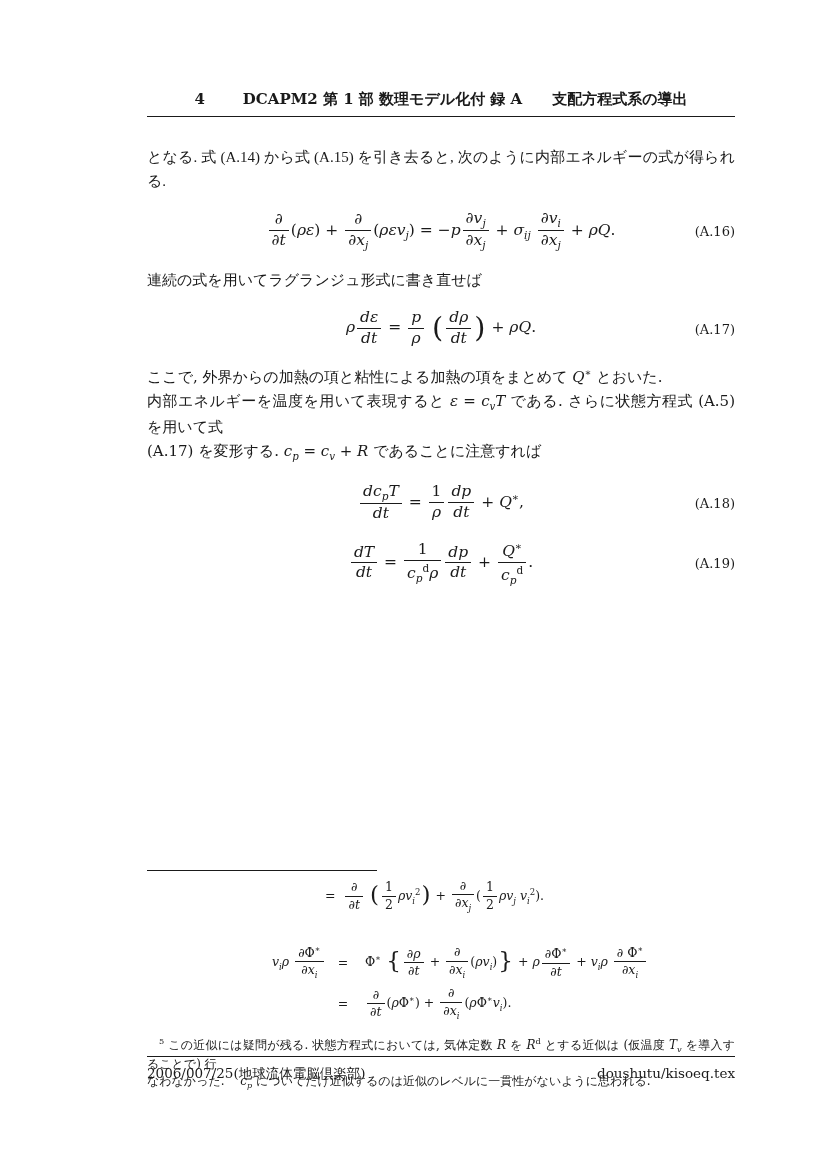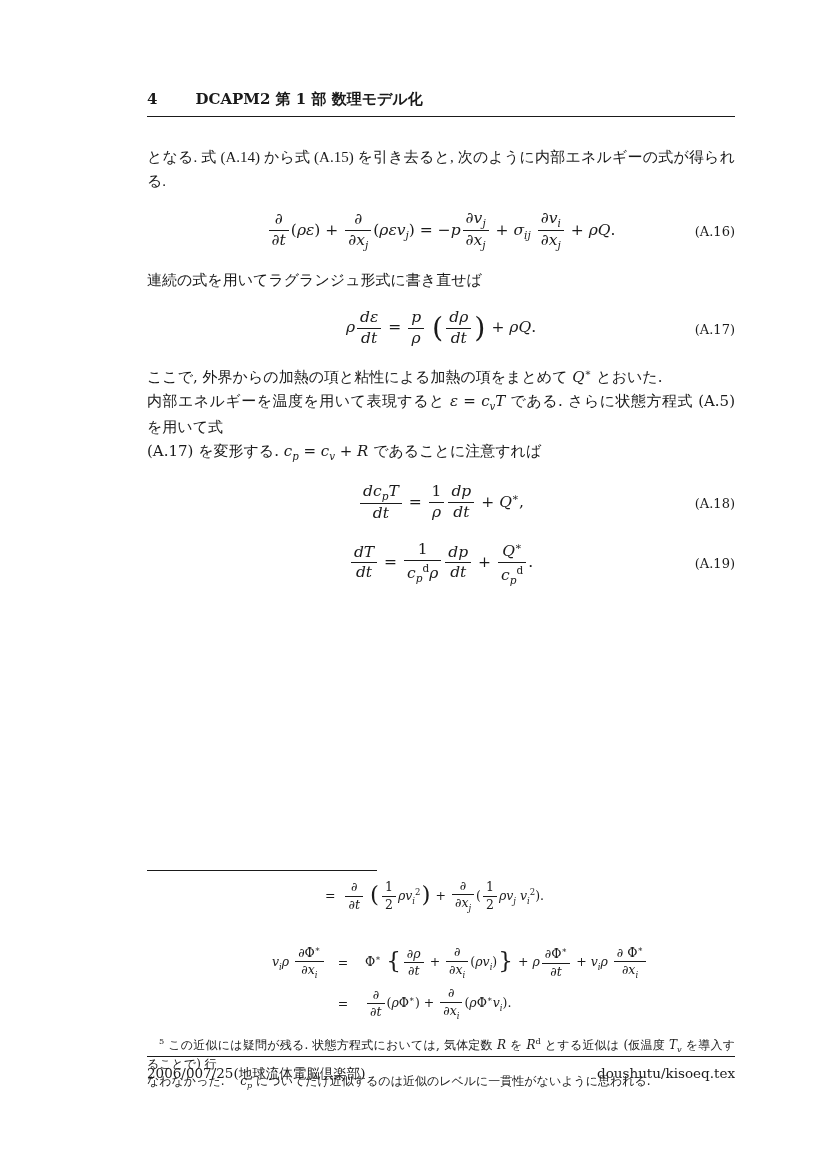--- a/index.html
+++ b/index.html
@@ -10,21 +10,21 @@
     background:#ffffff;
     color:#1a1a1a;
     font-family:"DejaVu Serif","Liberation Serif",serif;
     overflow:hidden;
     margin:0 auto;
   }
   .content { position:absolute; left:147px; top:90px; width:588px; }
 
   
   .pghead {
-    display:flex; justify-content:space-between; align-items:baseline;
+    display:flex; justify-content:center; align-items:baseline;
     font-weight:bold; font-size:15px;
     border-bottom:1px solid #1a1a1a; padding-bottom:7px;
   }
   .pgnum { margin-right:38px; }
 
   
   .body-par { font-size:15px; line-height:1.6; text-align:justify; }
   .par-first { margin-top:28px;font-family:Liberation Serif, serif; }
   .body-par i, .eq i, .fntext i, .fn5 i { font-family:"DejaVu Serif","Liberation Serif",serif; }
   sub { font-size:68%; }
@@ -65,20 +65,21 @@
 </head>
 <body>
 
 <div class="page">
   <div class="content">
 
     <div class="pghead">
       <div>
         <span class="pgnum">4</span><span>DCAPM2 第 1 部 数理モデル化</span>
       </div>
+      <div>付 録 A　　支配方程式系の導出</div>
     </div>
 
     <p class="body-par par-first">となる. 式 (A.14) から式 (A.15) を引き去ると, 次のように内部エネルギーの式が得られる.</p>
 
     <div class="eqrow">
       <span class="eq"><span class="fr"><span class="nu">∂</span><span class="de">∂<i>t</i></span></span>(<i>ρε</i>) + <span class="fr"><span class="nu">∂</span><span class="de">∂<i>x<sub>j</sub></i></span></span>(<i>ρεv<sub>j</sub></i>) = −<i>p</i><span class="fr"><span class="nu">∂<i>v<sub>j</sub></i></span><span class="de">∂<i>x<sub>j</sub></i></span></span> + <i>σ<sub>ij</sub></i> <span class="fr"><span class="nu">∂<i>v<sub>i</sub></i></span><span class="de">∂<i>x<sub>j</sub></i></span></span> + <i>ρQ</i>.</span>
       <span class="eqtag">(A.16)</span>
     </div>
 
     <p class="body-par">連続の式を用いてラグランジュ形式に書き直せば</p>

